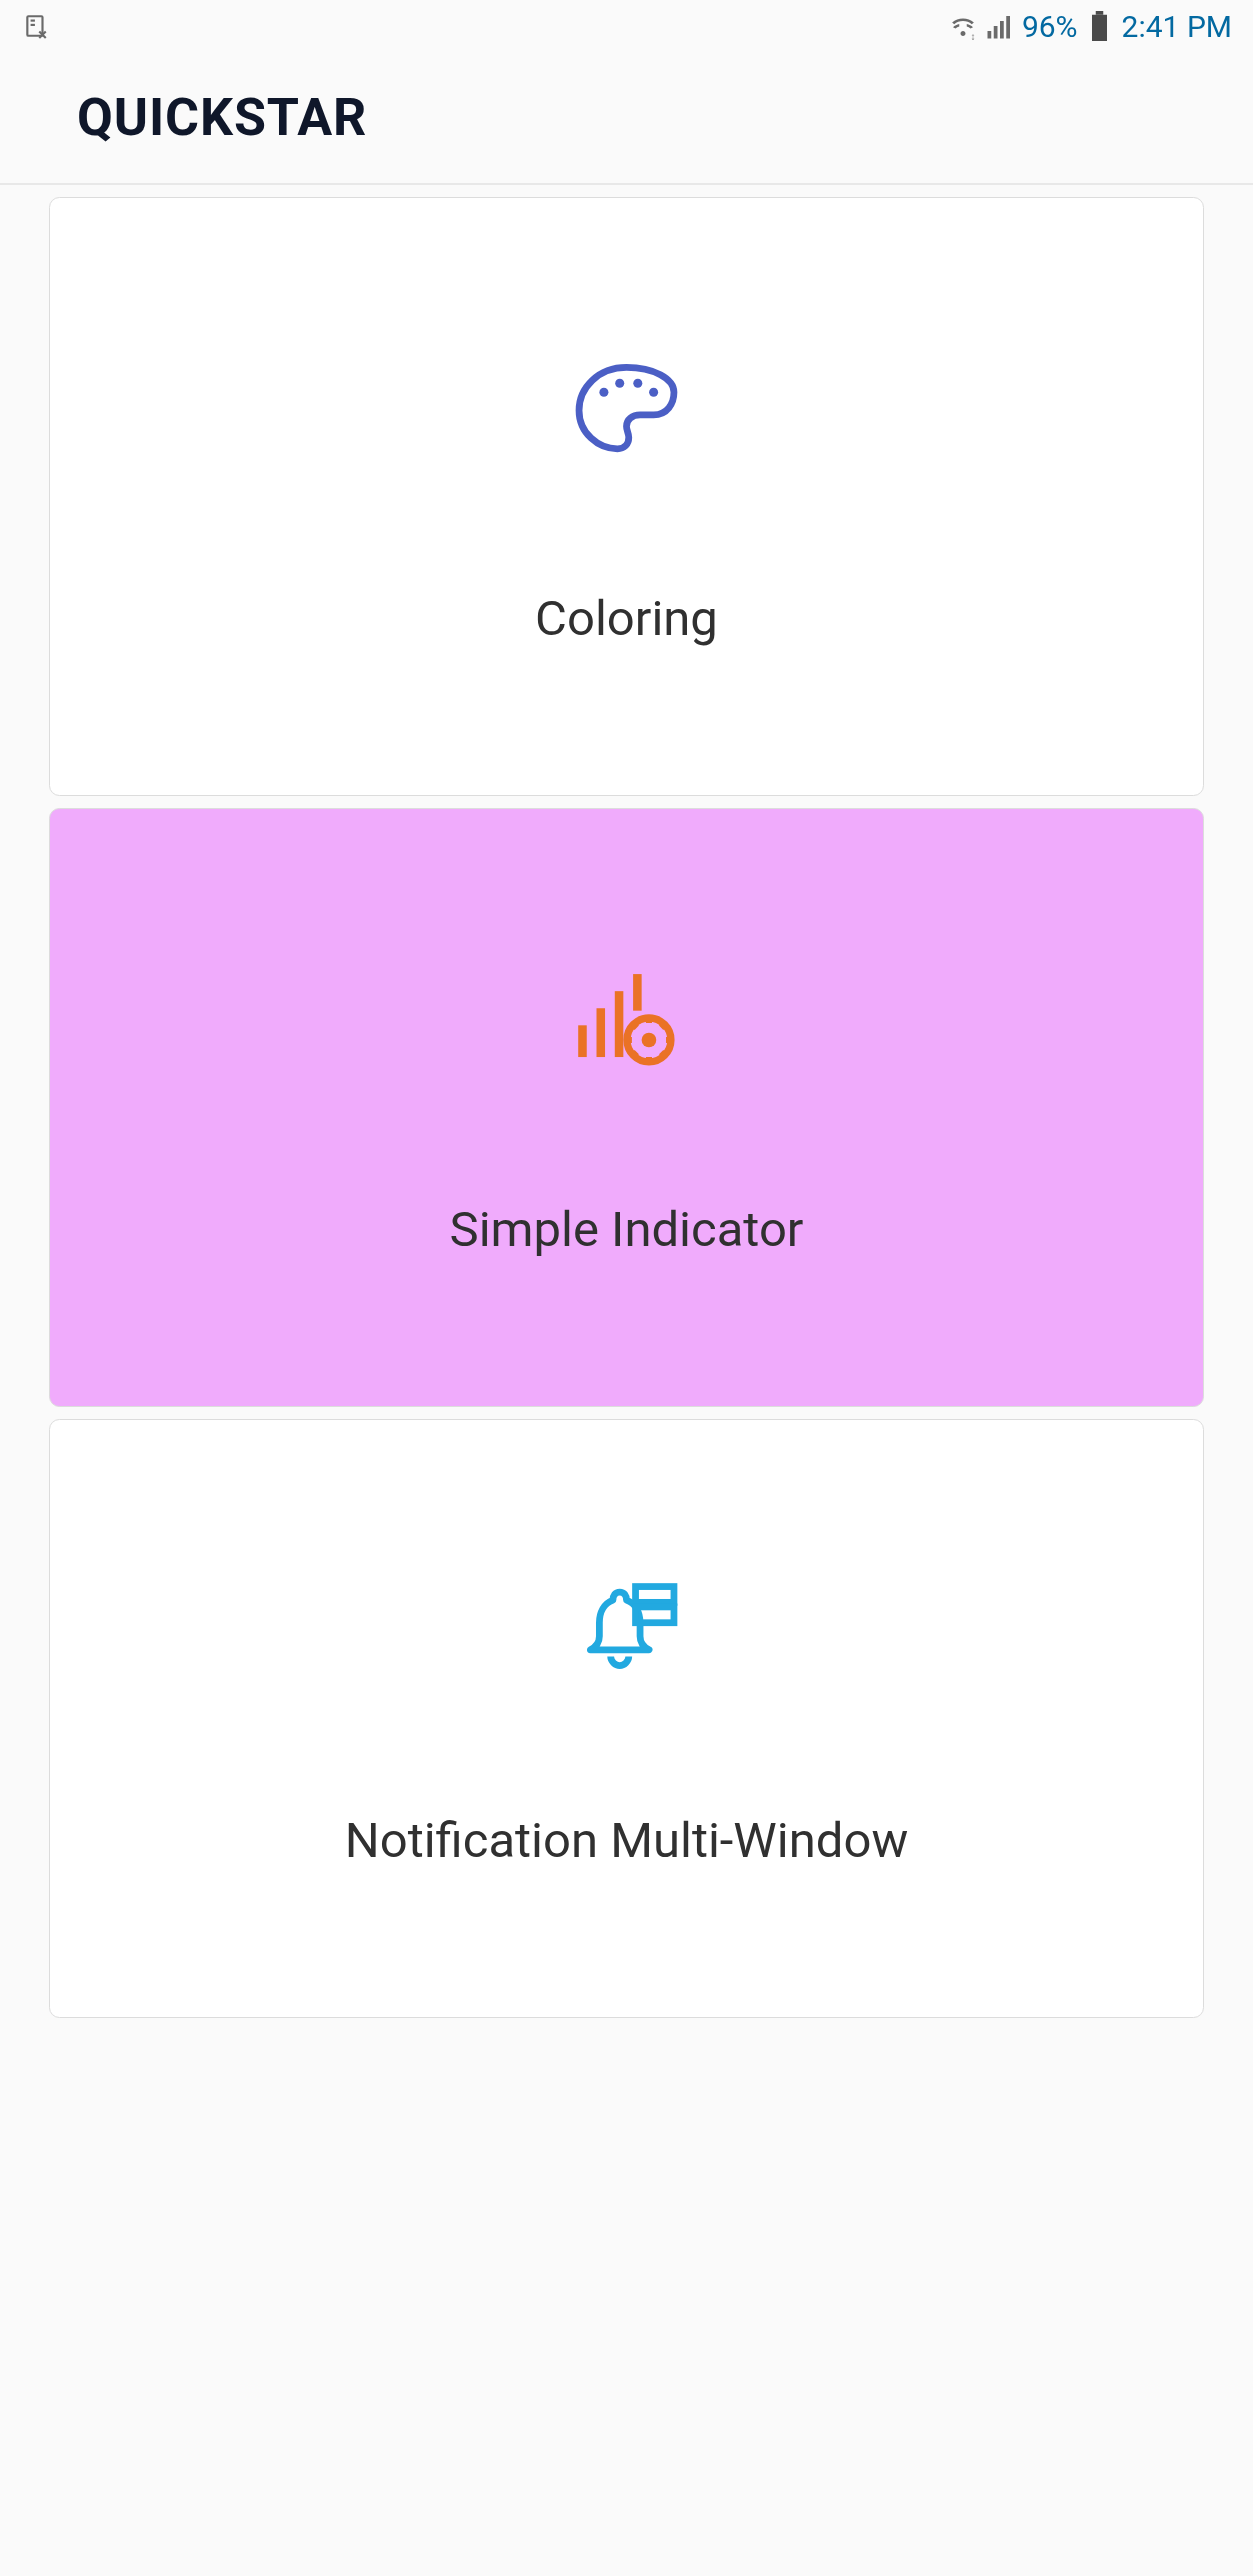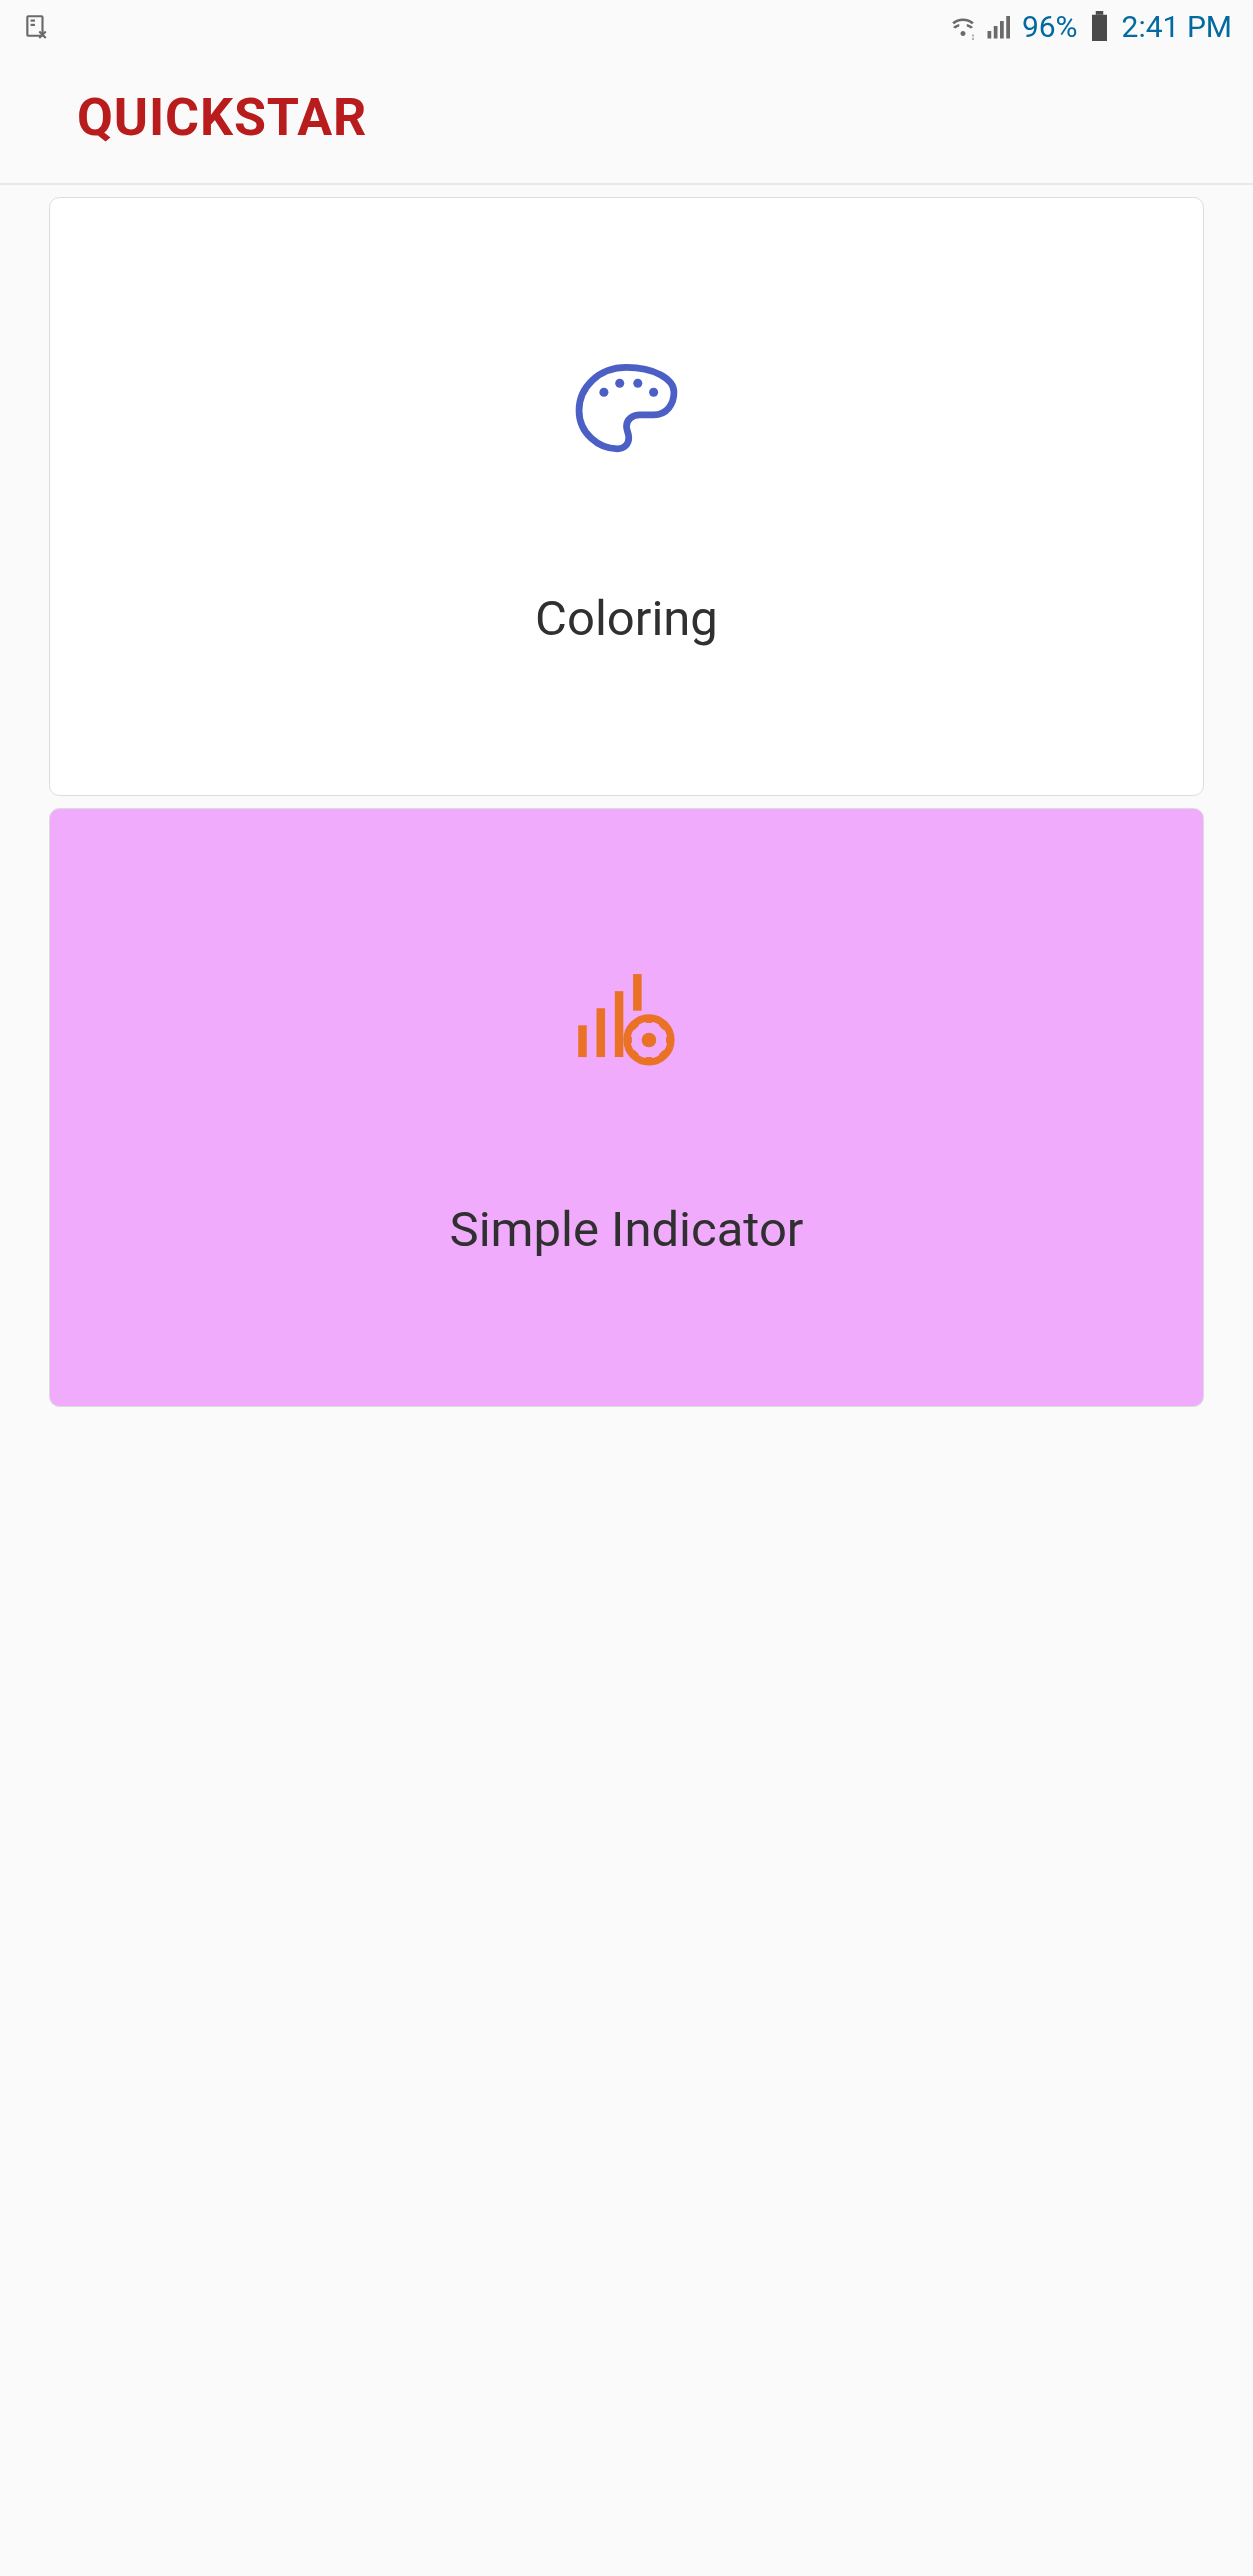--- a/index.html
+++ b/index.html
@@ -52,21 +52,21 @@
     }
     
     .app-header {
       padding: 35px 77px 35px;
       background-color: #fafafa;
     }
     
     .app-title {
       font-size: 52px;
       font-weight: 700;
-      color: #b91c1c;
+      color: #0f172a;
       letter-spacing: 0.9px;
     }
     
     .divider {
       height: 1.7px;
       background-color: #e8e8e8;
       width: 100%;
     }
     
     .card-container {
@@ -177,15 +177,26 @@
         <rect x="40" y="28" width="7" height="54" fill="#ea7226"></rect>
         <rect x="55" y="14" width="7" height="30" fill="#ea7226"></rect>
         <circle cx="68" cy="68" r="18" stroke="#ea7226" stroke-width="6" fill="none"></circle>
         <circle cx="68" cy="68" r="6" fill="#ea7226"></circle>
         <path d="M68 50 L68 54 M68 82 L68 86 M50 68 L54 68 M82 68 L86 68 M55 55 L58 58 M78 78 L81 81 M55 81 L58 78 M78 58 L81 55" stroke="#ea7226" stroke-width="5"></path>
       </svg>
     </div>
     <span class="card-label">Simple Indicator</span>
   </div>
 
+  <div class="card">
+    <div class="card-icon">
+      <svg width="113" height="113" viewBox="0 0 100 100" fill="none">
+        <path d="M38 24 C38 20, 40 17, 44 17 C48 17, 50 20, 50 24 C58 27, 62 35, 62 44 L62 56 C62 62, 66 66, 70 68 L18 68 C22 66, 26 62, 26 56 L26 44 C26 35, 30 27, 38 24 Z" stroke="#22a9e0" stroke-width="6" fill="none" stroke-linejoin="round"></path>
+        <path d="M36 74 C36 78, 40 82, 44 82 C48 82, 52 78, 52 74" stroke="#22a9e0" stroke-width="6" fill="none"></path>
+        <rect x="58" y="12" width="34" height="14" stroke="#22a9e0" stroke-width="6" fill="none"></rect>
+        <rect x="58" y="30" width="34" height="14" stroke="#22a9e0" stroke-width="6" fill="none"></rect>
+      </svg>
+    </div>
+    <span class="card-label">Notification Multi-Window</span>
+  </div>
 
 </div>
 
 
 </body></html>

